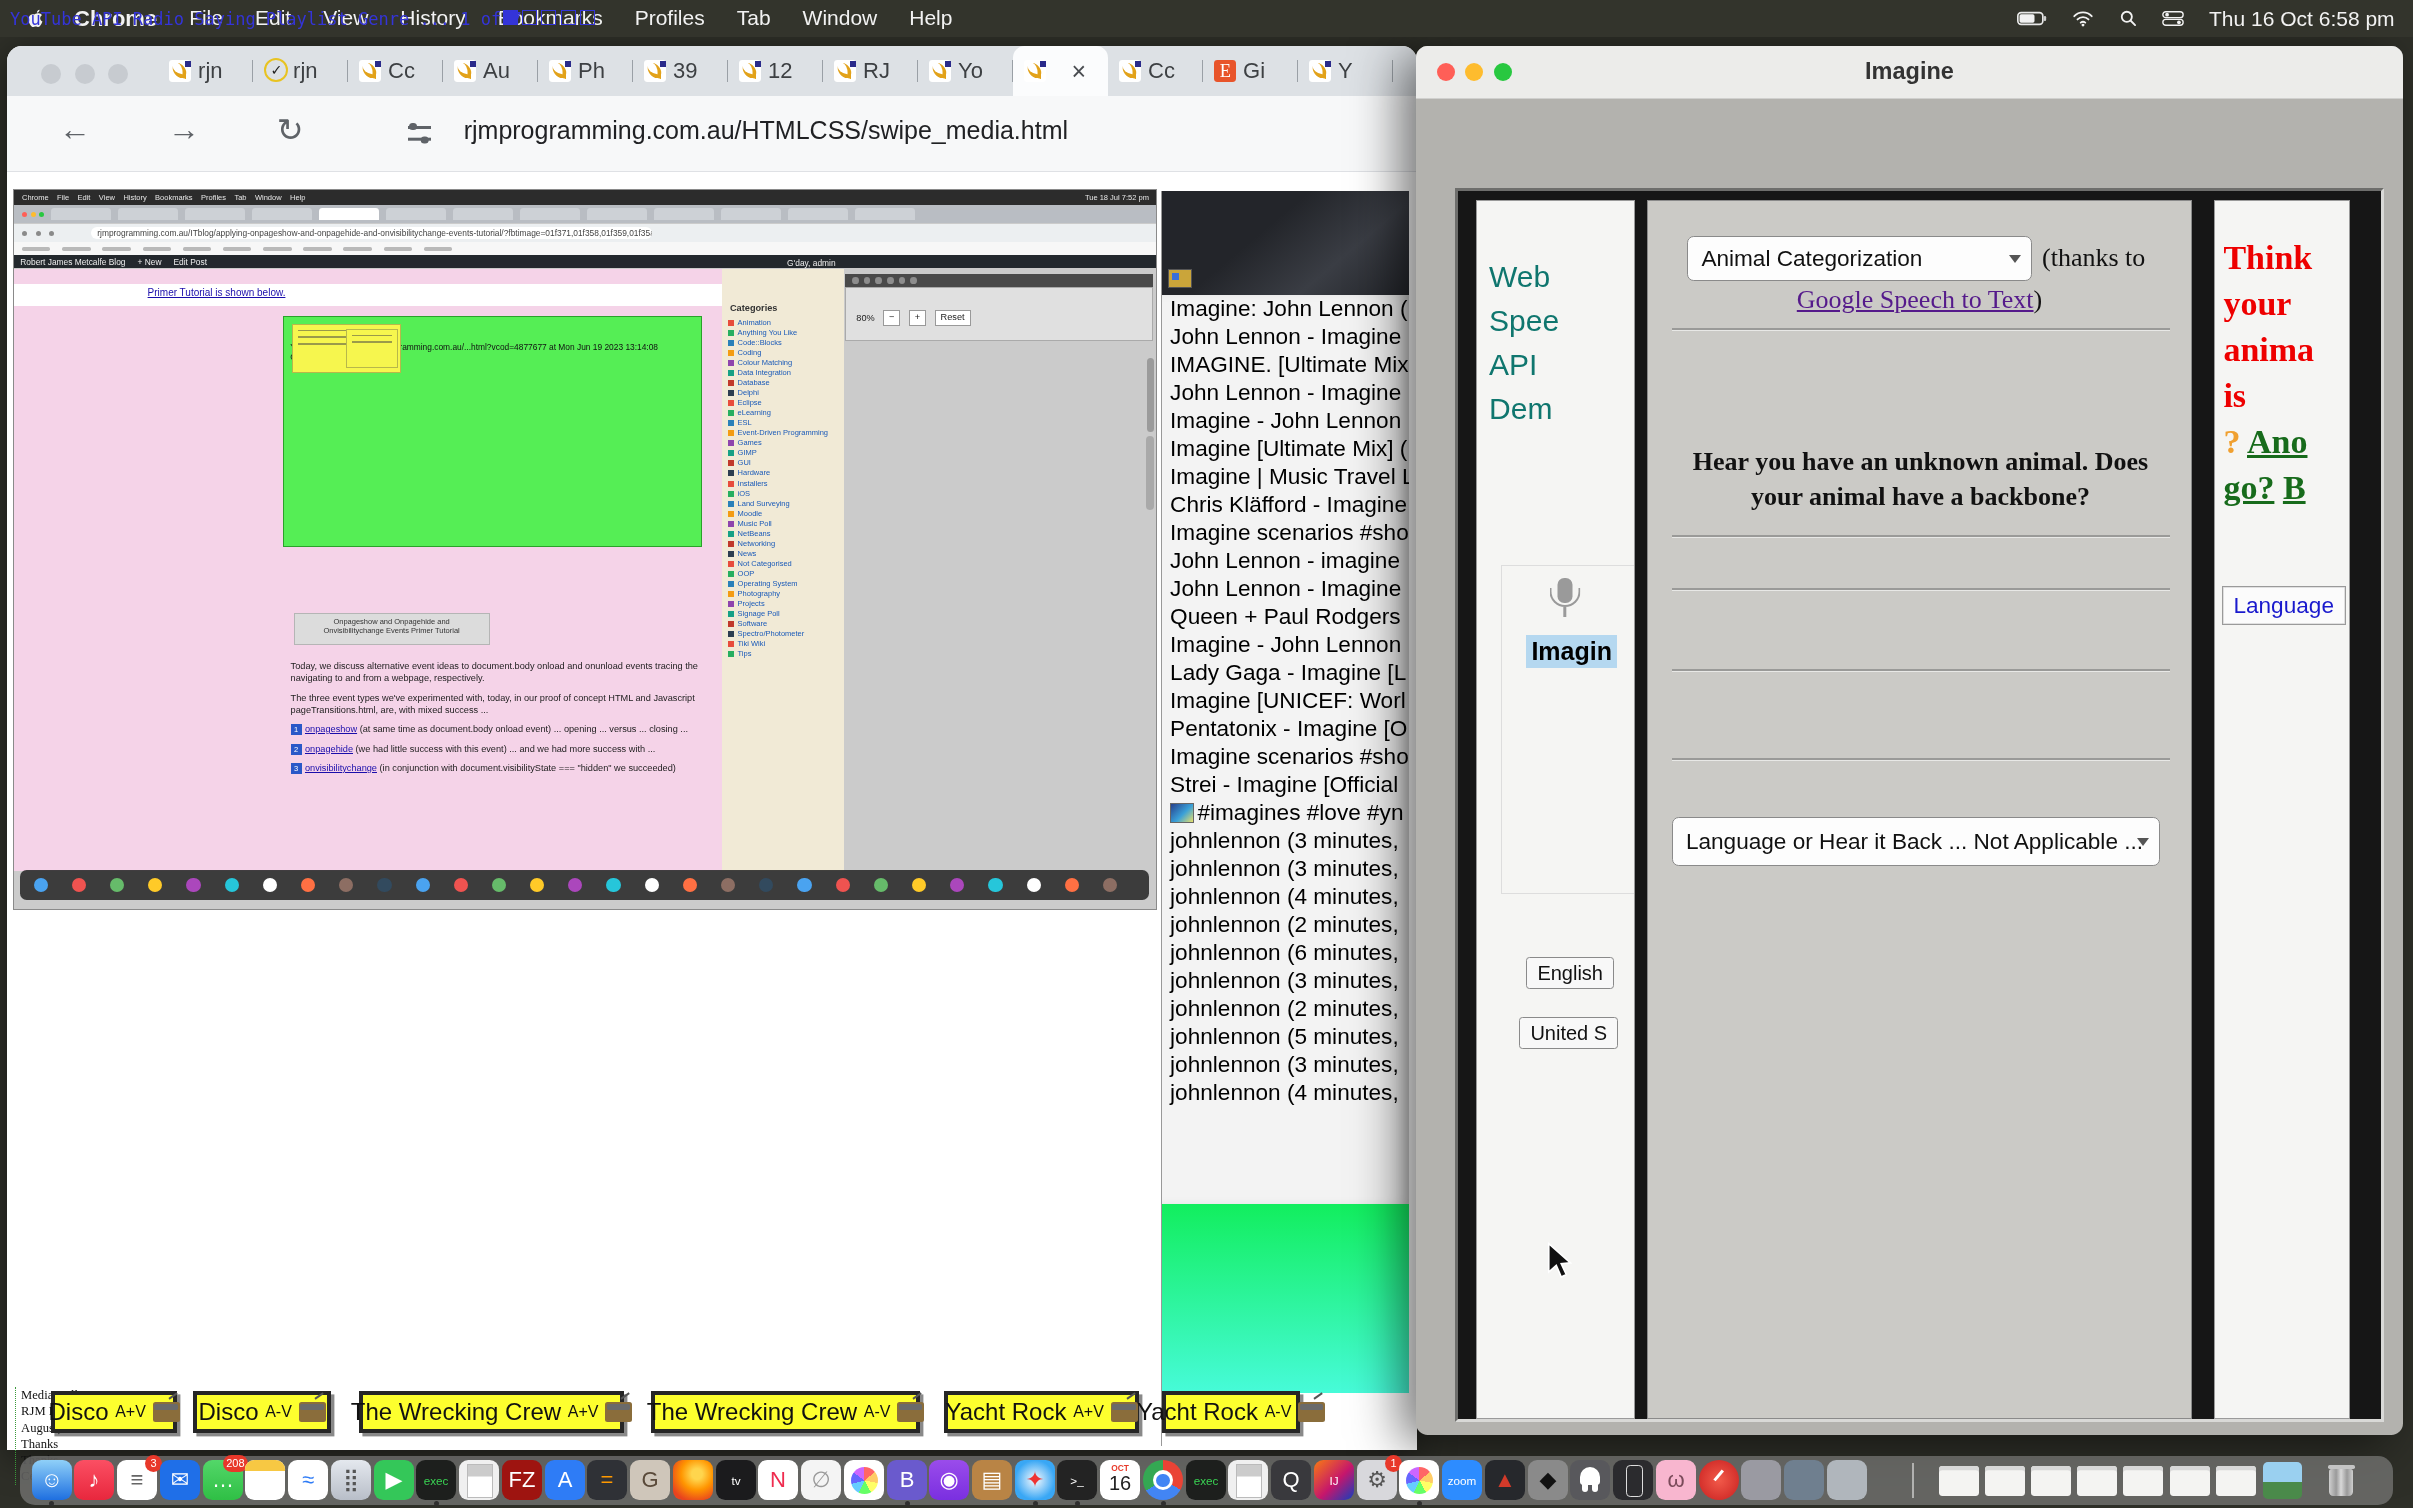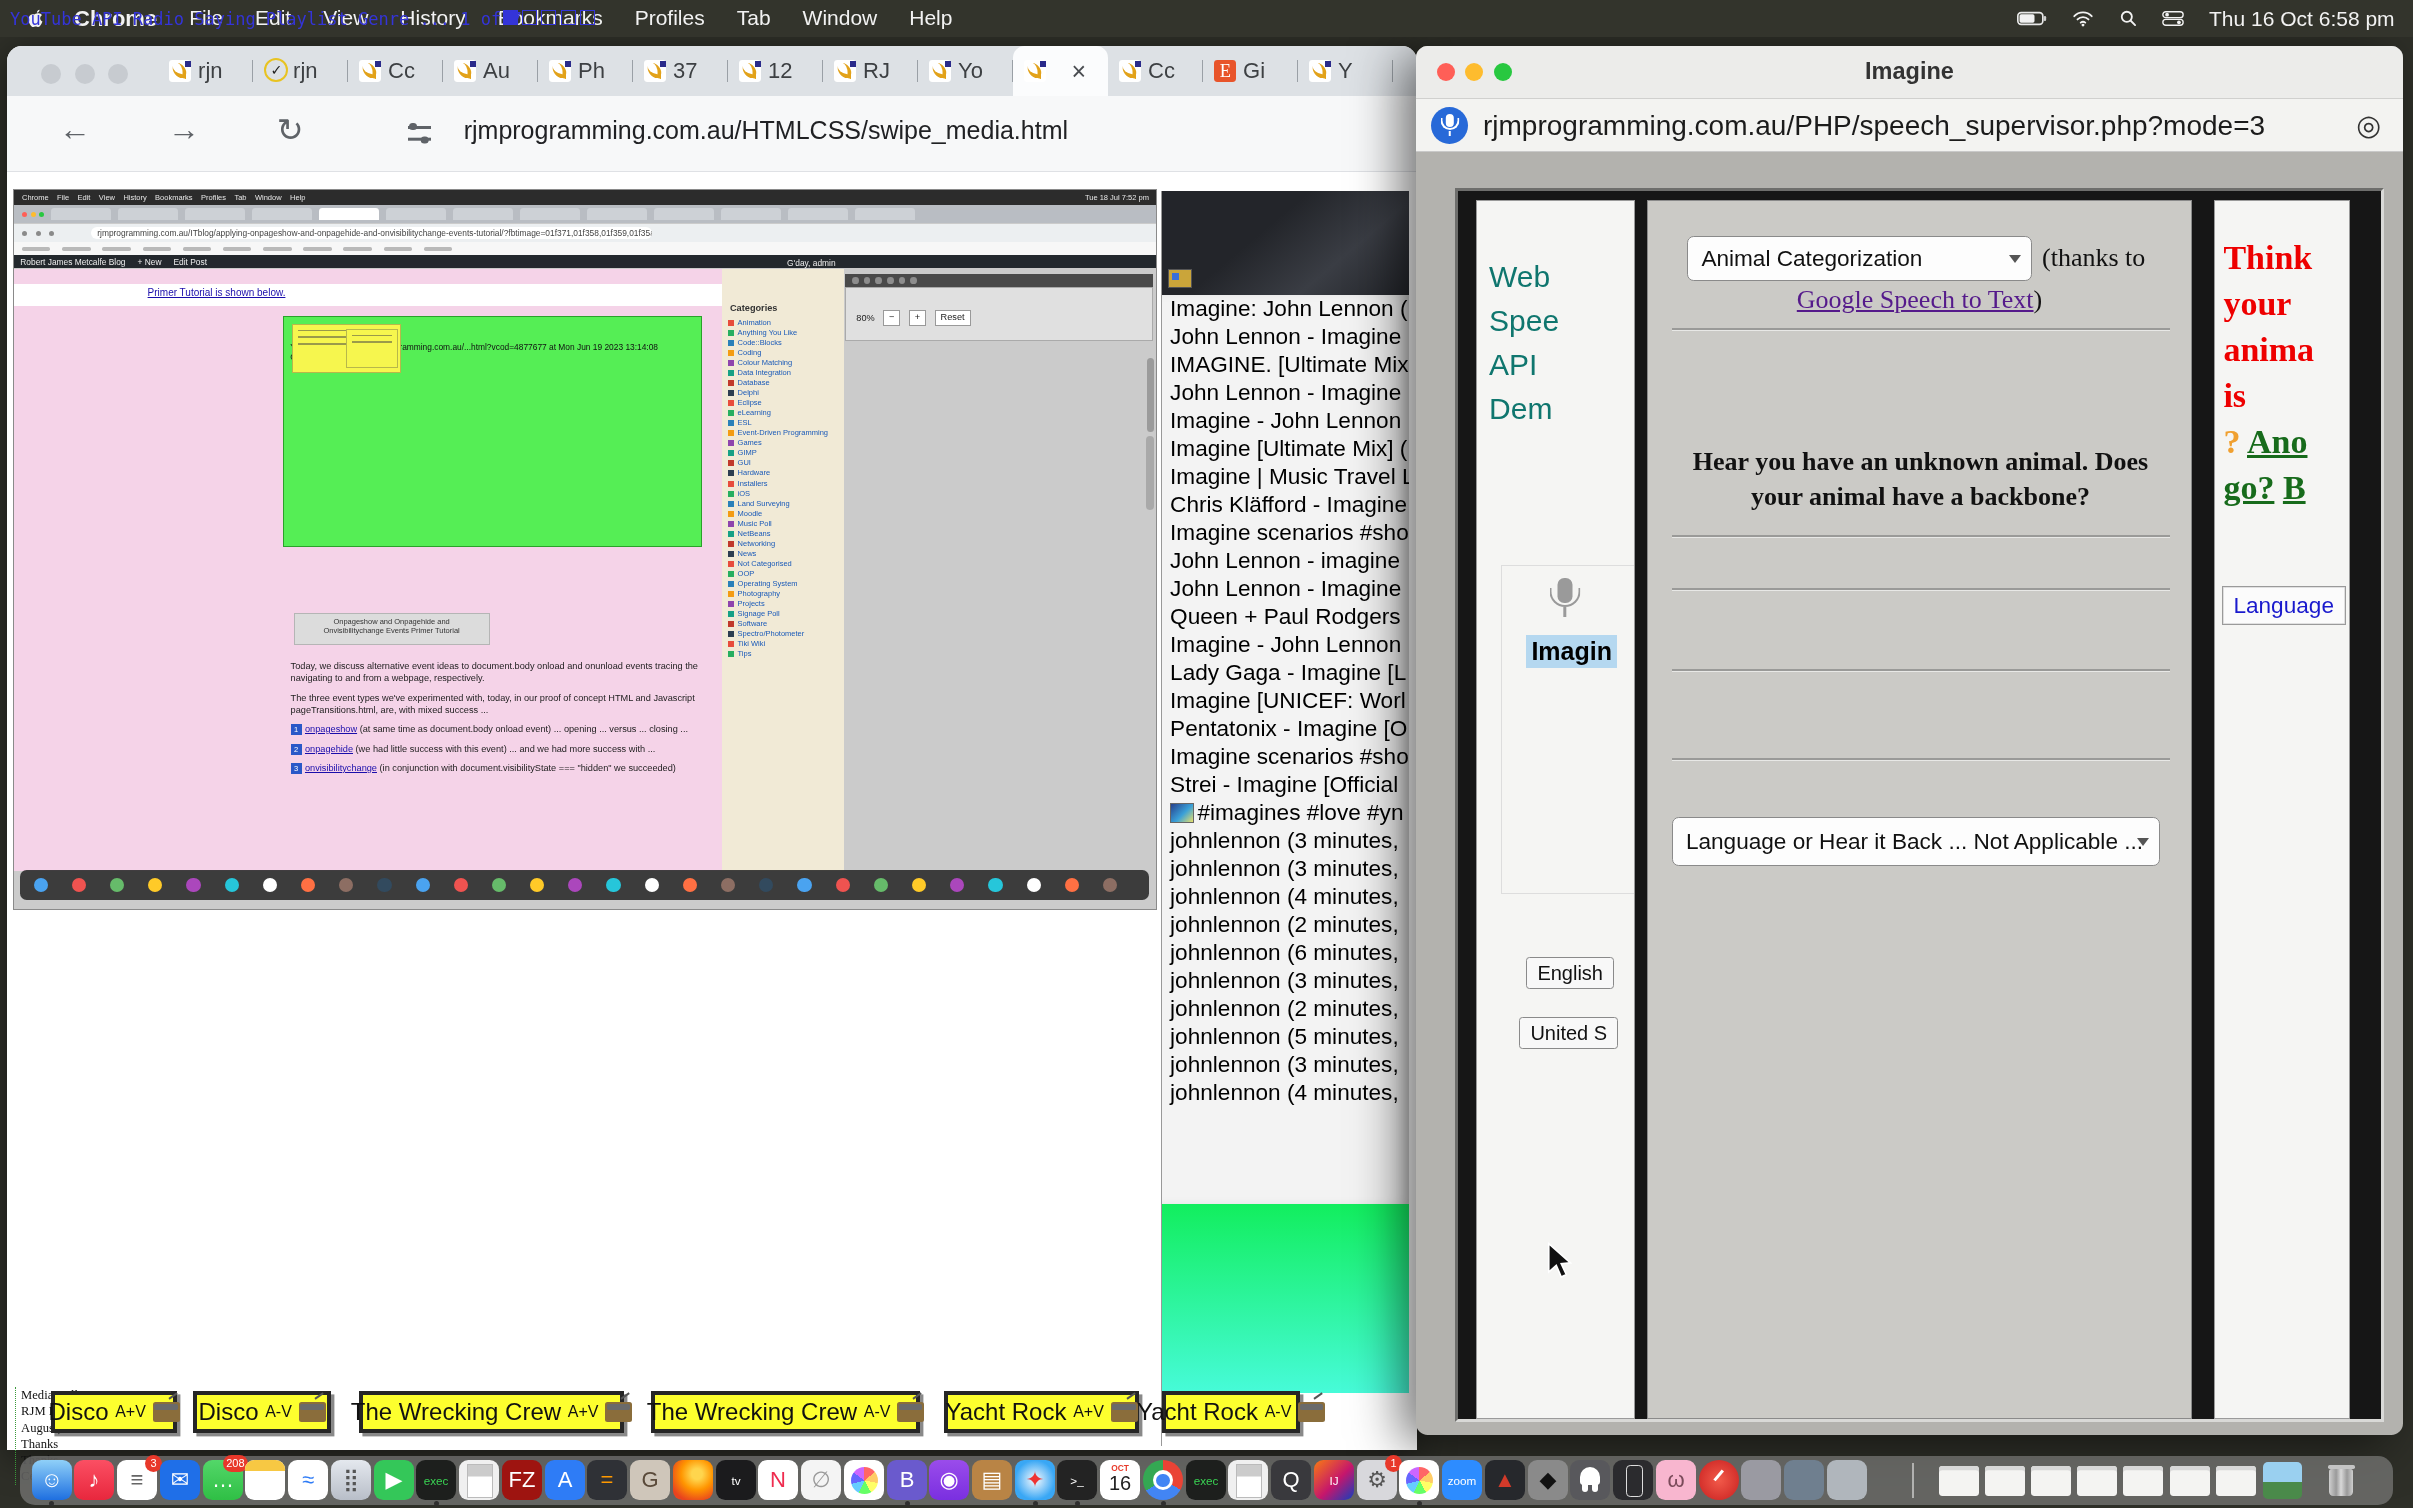--- a/index.html
+++ b/index.html
@@ -190,21 +190,21 @@
             <span class="lbl">Au</span>
             <span class="sep"></span>
           </div>
           <div class="tab">
             <span class="fav rjm"></span>
             <span class="lbl">Ph</span>
             <span class="sep"></span>
           </div>
           <div class="tab">
             <span class="fav rjm"></span>
-            <span class="lbl">37</span>
+            <span class="lbl">39</span>
             <span class="sep"></span>
           </div>
           <div class="tab">
             <span class="fav rjm"></span>
             <span class="lbl">12</span>
             <span class="sep"></span>
           </div>
           <div class="tab">
             <span class="fav rjm"></span>
             <span class="lbl">RJ</span>
@@ -607,31 +607,20 @@
       </div>
     </div>
 
   <div id="imwin">
     <div id="im-titlebar">
       <span class="imtl" style="left:21px;background:#ff5f57"></span>
       <span class="imtl" style="left:49px;background:#febc2e"></span>
       <span class="imtl" style="left:78px;background:#28c840"></span>
       <div id="im-title">Imagine</div>
     </div>
-    <div id="im-urlrow">
-      <div id="im-mic">
-        <span class="micg" style="left:0;top:0;width:37px;height:37px;">
-          <span class="cap" style="top:7.5px;width:8.4px;height:13.4px;background:#fff;"></span>
-          <span class="arc" style="top:11.7px;width:15px;height:10px;border-color:#fff;"></span>
-          <span class="stem" style="top:24px;width:2.5px;height:5px;background:#fff;"></span>
-        </span>
-      </div>
-      <span id="im-url">rjmprogramming.com.au/PHP/speech_supervisor.php?mode=3</span>
-      <span id="im-eye">◎</span>
-    </div>
     <div id="im-inner">
       <div id="col1" class="imcol">
         <div id="c1-head">Web
 Spee
 API
 Dem</div>
         <div id="c1-box"></div>
         <span class="micg" style="left:69px;top:377px;width:37px;height:54px;">
           <span class="cap" style="top:0;width:15px;height:25px;background:#9a9a9a;"></span>
           <span class="arc" style="top:10px;width:27px;height:17px;border-color:#9a9a9a;"></span>

